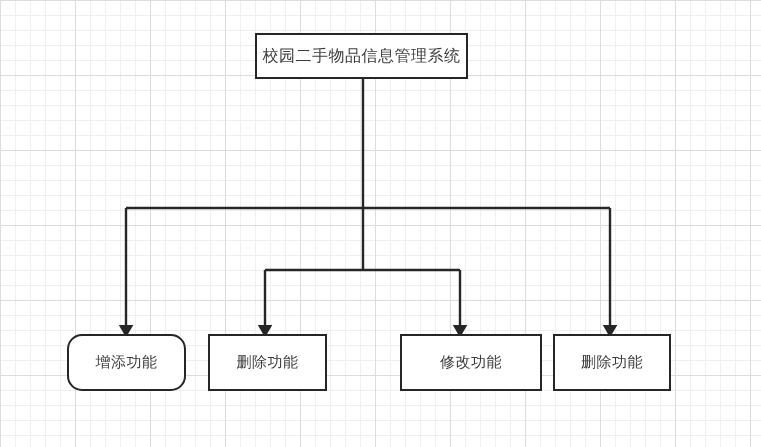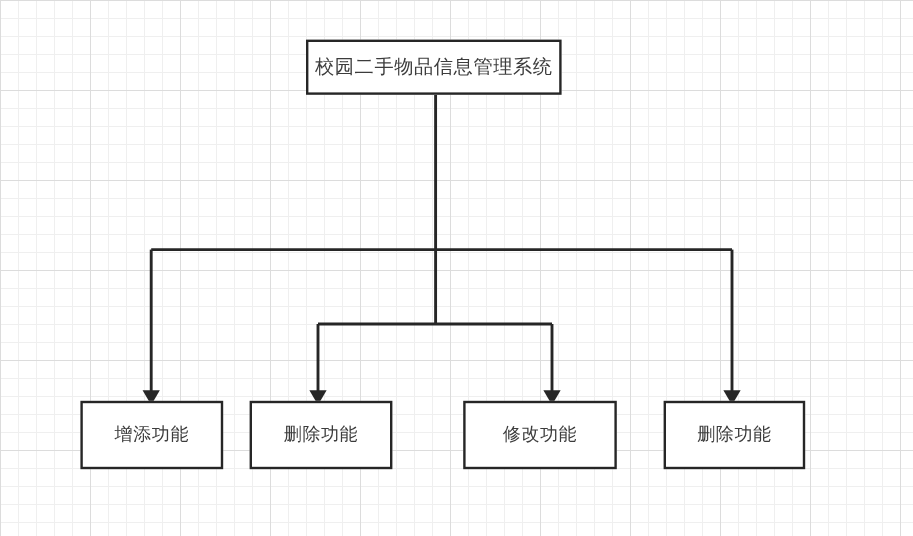--- a/index.html
+++ b/index.html
@@ -60,23 +60,23 @@
     height: 46px;
     font-size: 16px;
   }
 
   .node-leaf {
     top: 334px;
     height: 57px;
     font-size: 15px;
   }
 
-  .leaf-0 { left: 67px;  width: 119px; }
+  .leaf-0 { left: 67px;  width: 119px; border-radius: 15px; }
   .leaf-1 { left: 208px; width: 119px; }
-  .leaf-2 { left: 386px; width: 128px; }
+  .leaf-2 { left: 400px; width: 142px; }
   .leaf-3 { left: 553px; width: 118px; }
 </style>
 </head>
 <body>
 
 <div id="canvas">
 
   <svg id="edges" viewBox="0 0 761 447" width="761" height="447" xmlns="http://www.w3.org/2000/svg">
     <defs>
       <marker id="arrow" markerWidth="10" markerHeight="10" refX="1.2" refY="3" orient="auto" markerUnits="strokeWidth">

